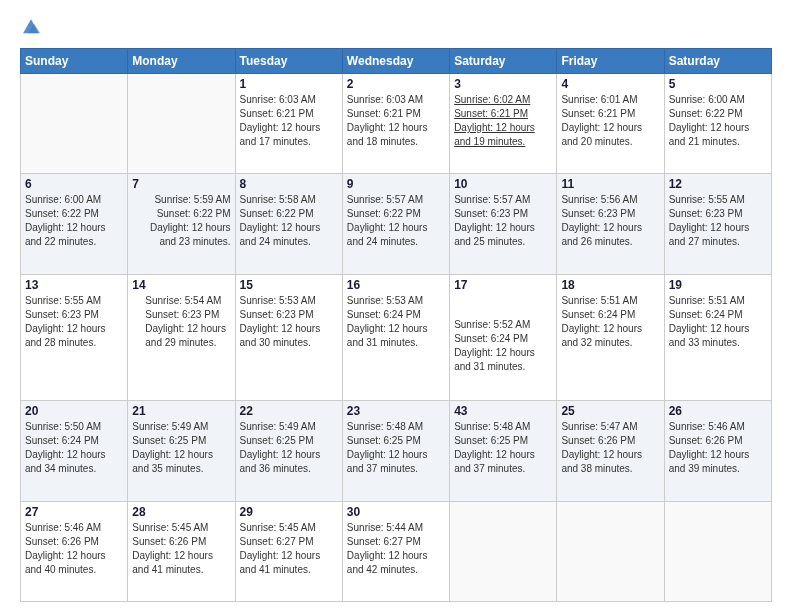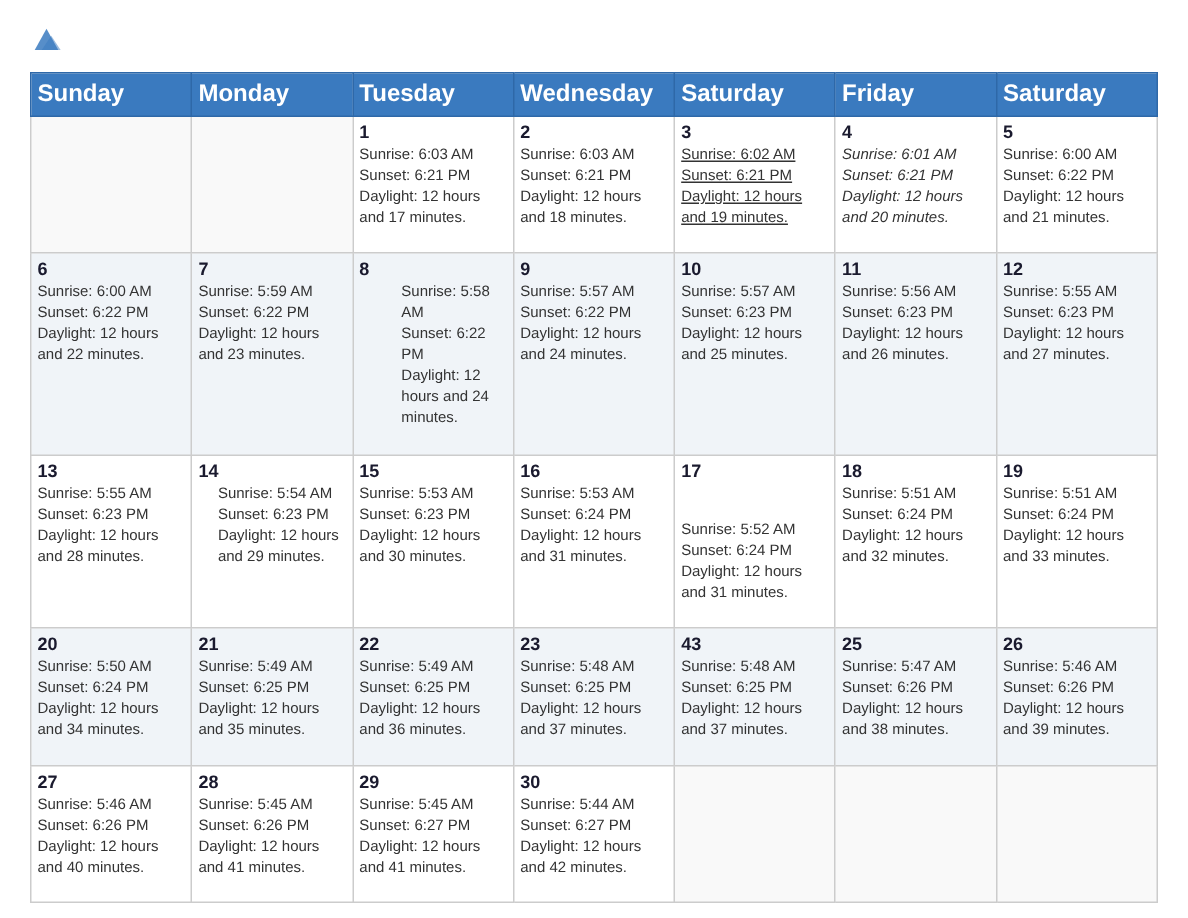--- a/index.html
+++ b/index.html
@@ -57,21 +57,21 @@
     .calendar {
       flex: 1;
       border: 1px solid #ccc;
       border-collapse: collapse;
       width: 100%;
       table-layout: fixed;
     }
     .calendar th {
       background-color: #3a7abf;
       color: #fff;
-      font-size: 16px;
+      font-size: 12px;
       font-weight: bold;
       padding: 5px 4px;
       border: 1px solid #2e68a8;
       text-align: left;
     }
     .calendar td {
       border: 1px solid #ccc;
       vertical-align: top;
       padding: 3px 4px;
       font-size: 9.5px;
@@ -153,47 +153,47 @@
 Daylight: 12 hours and 18 minutes.</div>
           </td>
           <td>
             <span class="day-number">3</span>
             <div class="day-info" style="white-space: pre-line; text-decoration: underline;">Sunrise: 6:02 AM
 Sunset: 6:21 PM
 Daylight: 12 hours and 19 minutes.</div>
           </td>
           <td>
             <span class="day-number">4</span>
-            <div class="day-info" style="white-space: pre-line; font-style: italic;">Sunrise: 6:01 AM
+            <div class="day-info" style="white-space: pre-line;">Sunrise: 6:01 AM
 Sunset: 6:21 PM
 Daylight: 12 hours and 20 minutes.</div>
           </td>
           <td>
             <span class="day-number">5</span>
             <div class="day-info" style="white-space: pre-line;">Sunrise: 6:00 AM
 Sunset: 6:22 PM
 Daylight: 12 hours and 21 minutes.</div>
           </td>
         </tr>
         <tr class="row-shaded">
           <td>
             <span class="day-number">6</span>
             <div class="day-info" style="white-space: pre-line;">Sunrise: 6:00 AM
 Sunset: 6:22 PM
 Daylight: 12 hours and 22 minutes.</div>
           </td>
           <td>
             <span class="day-number">7</span>
-            <div class="day-info" style="white-space: pre-line;">Sunrise: 5:59 AM
+            <div class="day-info" style="white-space: pre-line; text-align: right;">Sunrise: 5:59 AM
 Sunset: 6:22 PM
 Daylight: 12 hours and 23 minutes.</div>
           </td>
           <td>
             <span class="day-number">8</span>
-            <div class="day-info" style="white-space: pre-line; margin-left: 28px;">Sunrise: 5:58 AM
+            <div class="day-info" style="white-space: pre-line;">Sunrise: 5:58 AM
 Sunset: 6:22 PM
 Daylight: 12 hours and 24 minutes.</div>
           </td>
           <td>
             <span class="day-number">9</span>
             <div class="day-info" style="white-space: pre-line;">Sunrise: 5:57 AM
 Sunset: 6:22 PM
 Daylight: 12 hours and 24 minutes.</div>
           </td>
           <td>

